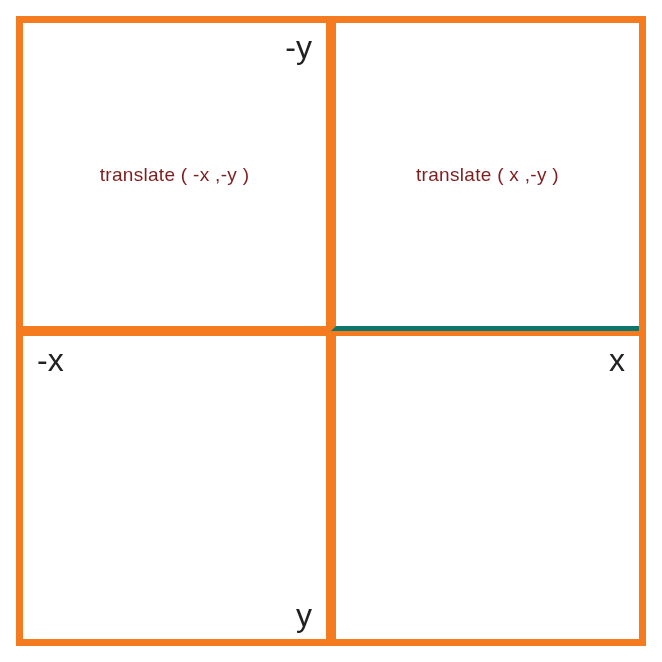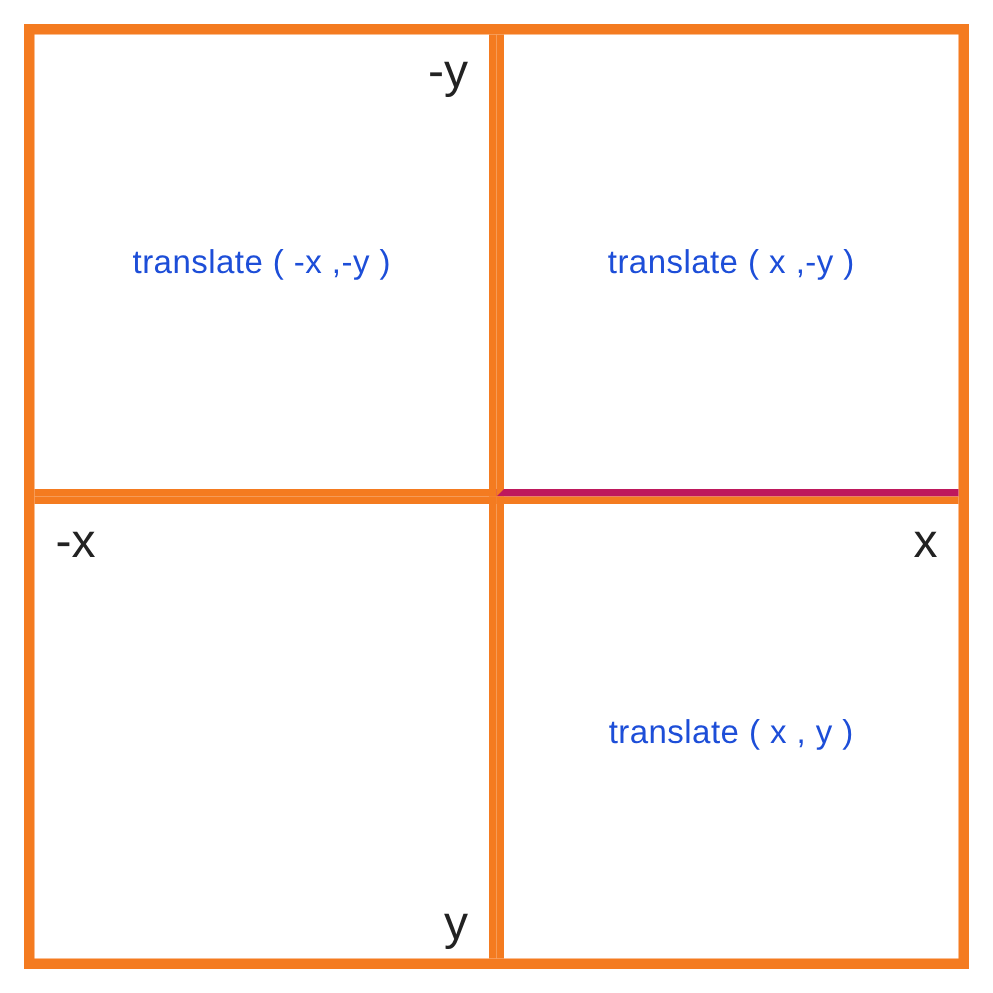--- a/index.html
+++ b/index.html
@@ -17,26 +17,26 @@
     grid-template-columns: 1fr 1fr;
     grid-template-rows: 1fr 1fr;
   }
   .cell {
     position: relative;
     display: flex;
     align-items: center;
     justify-content: center;
   }
   .cell:nth-child(1) { border-right: 5px solid #f47b20; border-bottom: 5px solid #f47b20; }
-  .cell:nth-child(2) { border-left: 5px solid #f47b20;  border-bottom: 5px solid #be185d; align-items: center; }
+  .cell:nth-child(2) { border-left: 5px solid #f47b20;  border-bottom: 5px solid #0f766e; align-items: center; }
   .cell:nth-child(3) { border-right: 5px solid #f47b20; border-top: 5px solid #f47b20; }
   .cell:nth-child(4) { border-left: 5px solid #f47b20;  border-top: 5px solid #f47b20; }
   .quad-text {
-    font-size: 22px;
-    color: #1d4ed8;
+    font-size: 19px;
+    color: #7f1d1d;
     letter-spacing: 0.3px;
   }
   .axis {
     position: absolute;
     font-size: 32px;
     color: #222;
     line-height: 1;
   }
   .axis.y-neg { top: 8px; right: 14px; }
   .axis.x-neg { top: 8px; left: 14px; }
@@ -57,16 +57,15 @@
     <span class="quad-text">translate ( x ,-y )</span>
   </div>
 
   <div class="cell">
     <span class="axis x-neg">-x</span>
     <span class="axis y-pos">y</span>
   </div>
 
   <div class="cell">
     <span class="axis x-pos">x</span>
-    <span class="quad-text">translate ( x , y )</span>
   </div>
 
 </div>
 
 </body></html>

